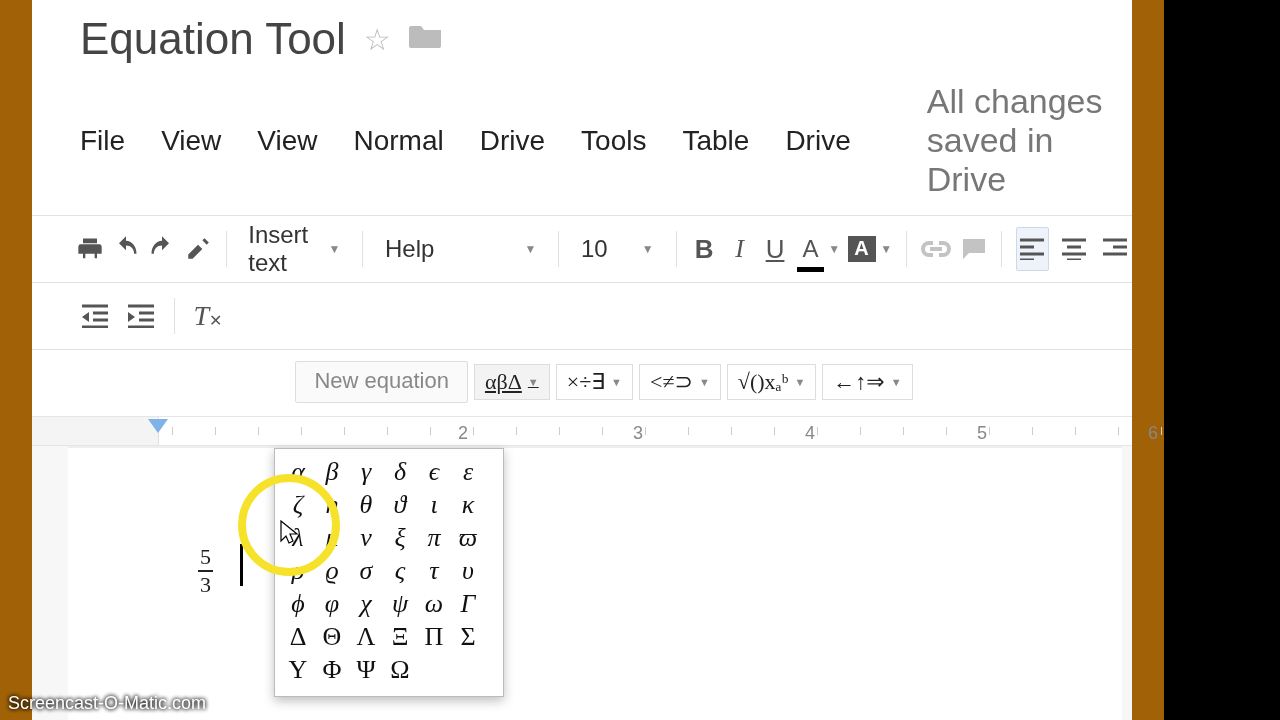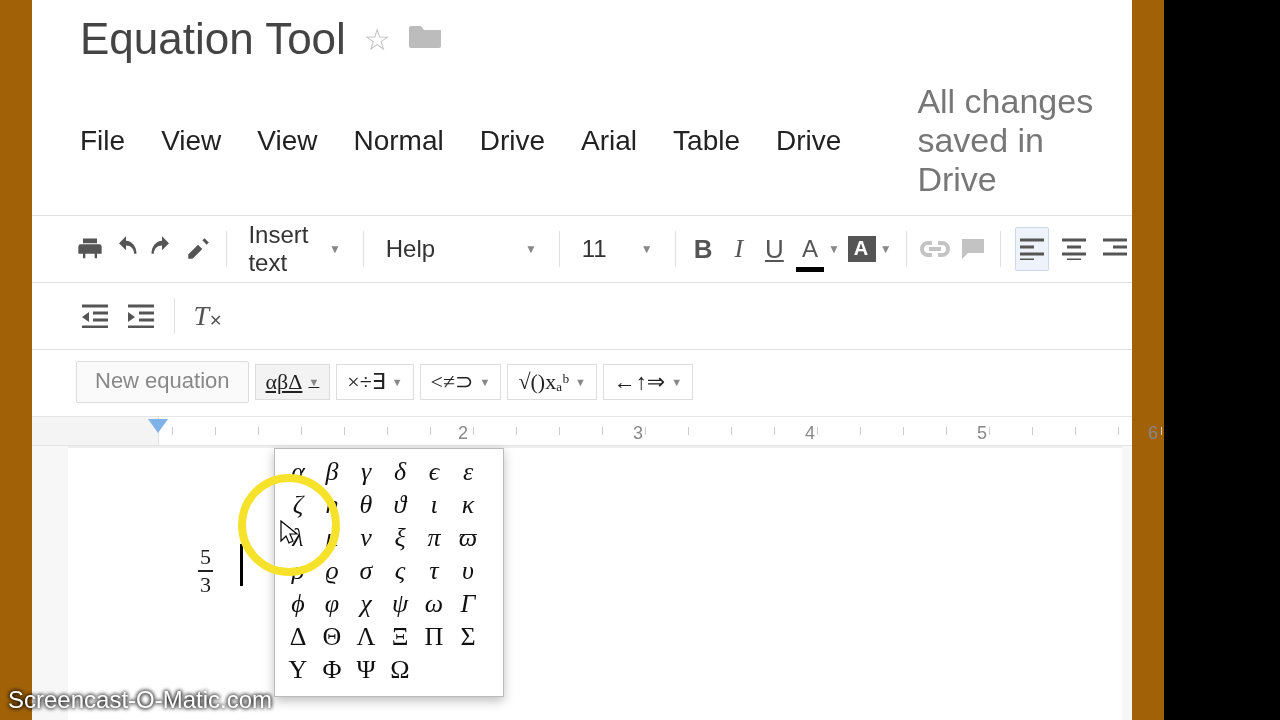--- a/index.html
+++ b/index.html
@@ -37,21 +37,21 @@
   .align-btn{border:1px solid transparent;padding:2px;}
   .align-active{background:#eef3fb;border:1px solid #cfd8e6;}
   .dimmed{opacity:.35;}
 
   
   #toolbar2{display:flex;align-items:center;gap:8px;padding:6px 0 6px 44px;height:54px;}
   .fx{font-family:'Times New Roman',serif;font-style:italic;font-size:28px;position:relative;}
   .fx sub{font-style:normal;font-size:16px;position:relative;top:4px;}
 
   
-  #eqbar{display:flex;align-items:center;gap:0;padding:6px 0 6px 44px;height:52px;}
+  #eqbar{display:flex;align-items:center;gap:0;padding:6px 0 6px 44px;height:52px;justify-content:center;}
   #neweq{border:1px solid #ddd;background:#fafafa;color:#888;font-size:22px;padding:6px 18px 8px;border-radius:2px;}
   .eqcat{border:1px solid #ddd;background:#fff;padding:4px 10px;margin-left:6px;display:flex;align-items:center;gap:6px;font-family:'Times New Roman',serif;font-size:22px;color:#222;}
   .eqcat .tri{font-size:11px;color:#888;}
   .eqcat.active{background:#f3f3f3;text-decoration:underline;}
 
   
   #ruler{position:relative;height:28px;background:#fff;border-top:1px solid #e5e5e5;border-bottom:1px solid #e5e5e5;margin-top:2px;}
   #ruler .gutter{position:absolute;left:0;top:0;bottom:0;width:126px;background:#f4f4f4;border-right:1px solid #e0e0e0;}
   #ruler .marker{position:absolute;top:2px;width:0;height:0;border-left:10px solid transparent;border-right:10px solid transparent;border-top:14px solid #7fb2e6;}
   #ruler .tick{position:absolute;top:6px;font-size:18px;color:#888;}
@@ -68,21 +68,21 @@
   #greek{position:absolute;left:206px;top:0;width:216px;background:#fff;border:1px solid #bbb;box-shadow:0 4px 10px rgba(0,0,0,.25);padding:6px 6px 10px;}
   #greek .row{display:flex;}
   #greek .cell{width:34px;height:33px;display:flex;align-items:center;justify-content:center;font-family:'Times New Roman',serif;font-style:italic;font-size:26px;color:#111;cursor:pointer;}
   #greek .cell.up{font-style:normal;}
 
   
   #hilite{position:absolute;left:170px;top:26px;width:86px;height:86px;border:8px solid #f7e22b;border-radius:50%;pointer-events:none;}
   #fake-cursor{position:absolute;left:212px;top:72px;pointer-events:none;}
 
   
-  #watermark{position:absolute;left:8px;bottom:6px;color:#fff;font-size:24px;text-shadow:0 0 4px #000,0 0 4px #000;}
+  #watermark{position:absolute;left:8px;bottom:6px;color:#fff;font-size:18px;text-shadow:0 0 4px #000,0 0 4px #000;}
 </style>
 </head>
 <body>
 <div id="stage">
 <div id="app">
 
   <div id="titlebar">
     <span id="doc-title">Equation Tool</span>
     <span class="star-icon">☆</span>
     <span class="folder-icon">
@@ -91,21 +91,21 @@
           </svg>
     </span>
   </div>
 
   <div id="menubar">
     <span class="menu-item">File</span>
     <span class="menu-item">View</span>
     <span class="menu-item">View</span>
     <span class="menu-item">Normal</span>
     <span class="menu-item">Drive</span>
-    <span class="menu-item">Arial</span>
+    <span class="menu-item">Tools</span>
     <span class="menu-item">Table</span>
     <span class="menu-item">Drive</span>
     <span id="save-status">All changes saved in Drive</span>
   </div>
 
   <div class="hr"></div>
 
   <div id="toolbar1">
     <span class="tbtn">
       <svg width="28" height="28" viewBox="0 0 24 24">
@@ -133,21 +133,21 @@
           <span class="tri">▼</span>
     </span>
     <span class="sep"></span>
     <span class="dd">
       <span class="lbl">Help</span>
           <span style="width:70px"></span>
           <span class="tri">▼</span>
     </span>
     <span class="sep"></span>
     <span class="dd">
-      <span class="lbl">11</span>
+      <span class="lbl">10</span>
           <span style="width:14px"></span>
           <span class="tri">▼</span>
     </span>
     <span class="sep"></span>
     <span class="tbtn bold">B</span>
     <span class="tbtn italic">I</span>
     <span class="tbtn uline">U</span>
     <span class="tbtn txtcolor">
           <span>A</span>
           <span class="bar"></span>

